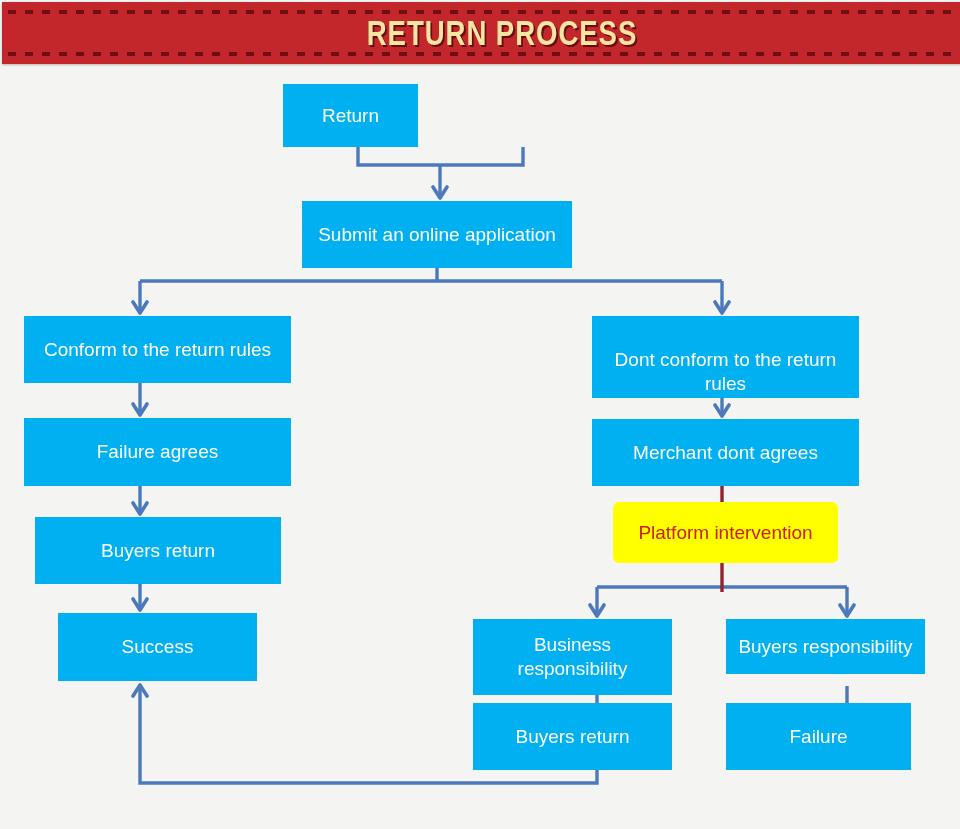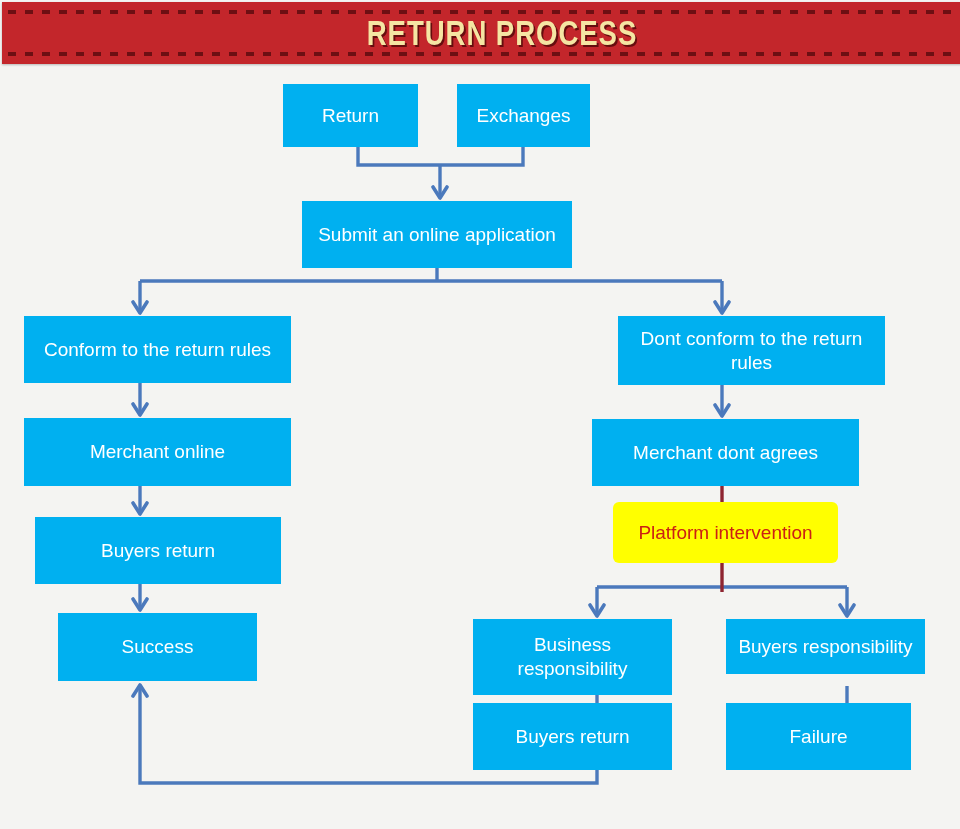--- a/index.html
+++ b/index.html
@@ -64,21 +64,21 @@
   .node.highlight{
     background:var(--highlight_fill);
     color:var(--highlight_text);
     border-radius:6px;
   }
   
   #n-return            {left:283px;top:84px; width:135px;height:63px;justify-content:center;}
   #n-exchanges         {left:457px;top:84px; width:133px;height:63px;}
   #n-submit            {left:302px;top:201px;width:270px;height:67px;}
   #n-conform           {left:24px; top:316px;width:267px;height:67px;}
-  #n-dont-conform      {left:618px;top:316px;width:267px;height:69px;}
+  #n-dont-conform      {left:592px;top:316px;width:267px;height:82px;align-items:flex-end;}
   #n-merchant-agrees   {left:24px; top:418px;width:267px;height:68px;}
   #n-merchant-dont     {left:592px;top:419px;width:267px;height:67px;}
   #n-platform          {left:613px;top:502px;width:225px;height:61px;}
   #n-business-resp     {left:473px;top:619px;width:199px;height:76px;}
   #n-buyers-resp       {left:726px;top:619px;width:199px;height:55px;justify-content:center;}
   #n-buyers-return-r   {left:473px;top:703px;width:199px;height:67px;}
   #n-failure           {left:726px;top:703px;width:185px;height:67px;}
   #n-buyers-return-l   {left:35px; top:517px;width:246px;height:67px;}
   #n-success           {left:58px; top:613px;width:199px;height:68px;}
 </style>
@@ -125,34 +125,31 @@
 
     <g stroke="#8e2531" stroke-width="3.4" fill="none">
       <path d="M722,486 L722,502"></path>
       <path d="M722,563 L722,592"></path>
     </g>
   </svg>
 
   <div class="node" id="n-return">
     <span>Return</span>
   </div>
-  <div class="node" id="n-exchanges">
-    <span>Exchanges</span>
-  </div>
   <div class="node" id="n-submit">
     <span>Submit an online application</span>
   </div>
   <div class="node" id="n-conform">
     <span>Conform to the return rules</span>
   </div>
   <div class="node" id="n-dont-conform">
     <span>Dont conform to the return rules</span>
   </div>
   <div class="node" id="n-merchant-agrees">
-    <span>Merchant online</span>
+    <span>Failure agrees</span>
   </div>
   <div class="node" id="n-merchant-dont">
     <span>Merchant dont agrees</span>
   </div>
   <div class="node highlight" id="n-platform">
     <span>Platform intervention</span>
   </div>
   <div class="node" id="n-business-resp">
     <span>Business responsibility</span>
   </div>

